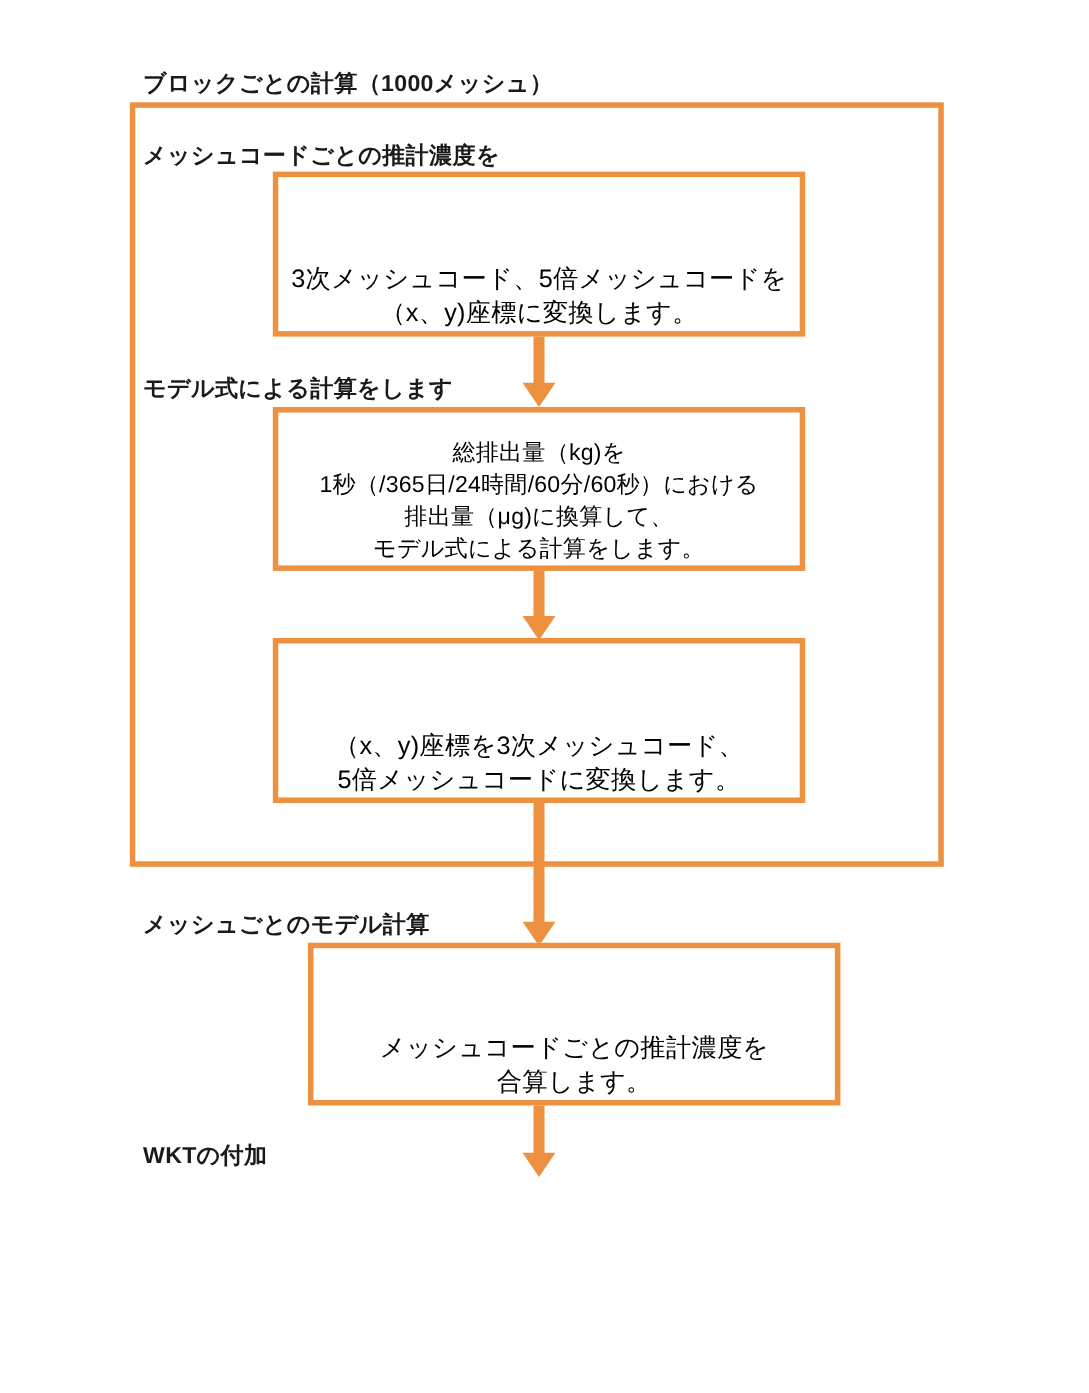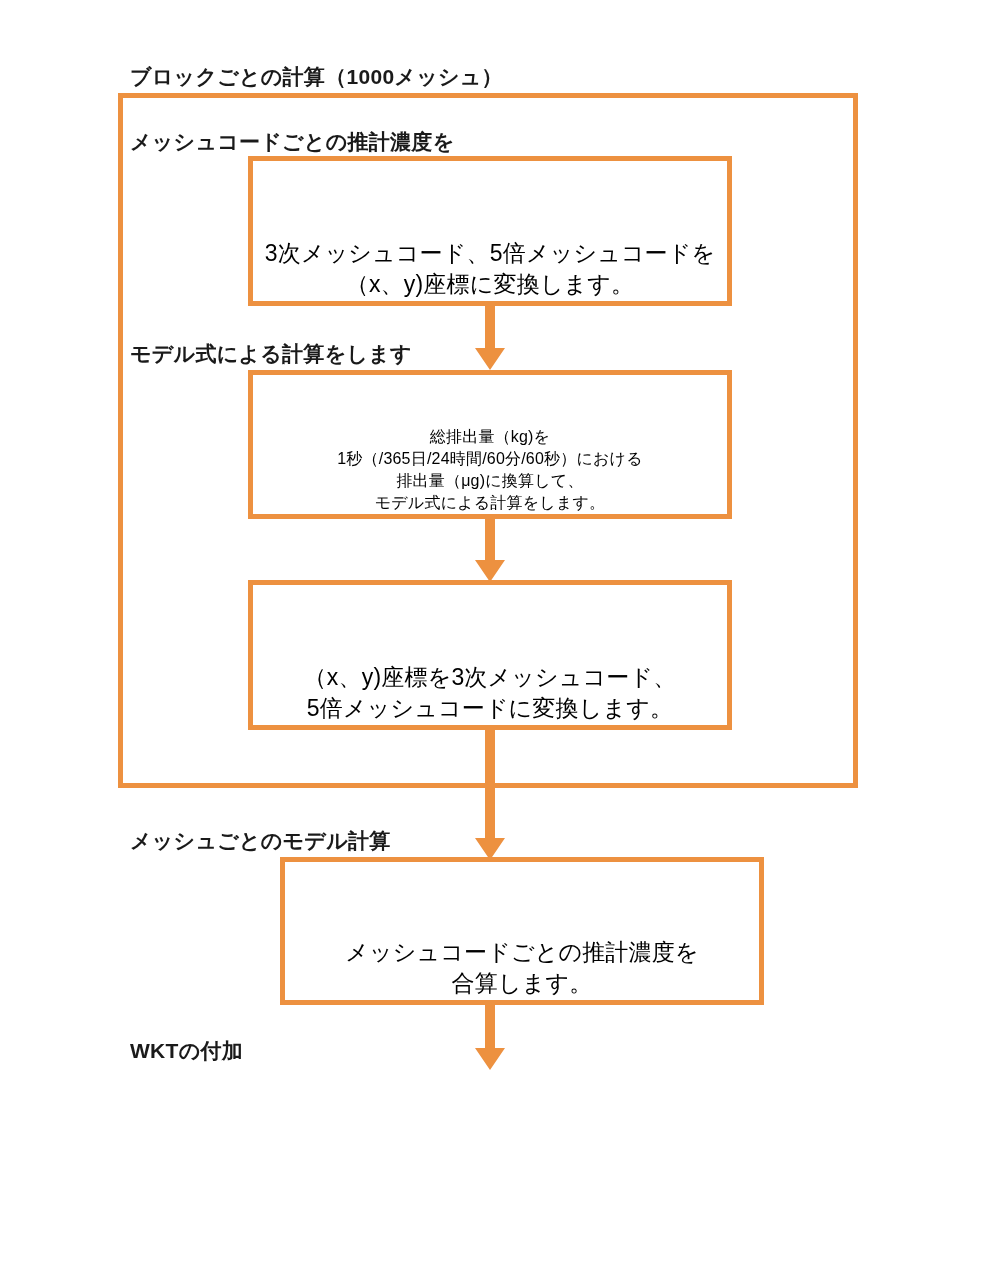--- a/index.html
+++ b/index.html
@@ -58,21 +58,21 @@
   .proc-text {
     font-size: 23px;
     line-height: 1.38;
     text-align: center;
     color: #000000;
     padding: 0 10px;
     white-space: pre-line;
     letter-spacing: 0.2px;
   }
   .proc-text.small {
-    font-size: 16px;
+    font-size: 21px;
   }
 
   
   .arrow {
     position: absolute;
     z-index: 2;
   }
   .arrow svg { display: block; }
 </style>
 </head>

